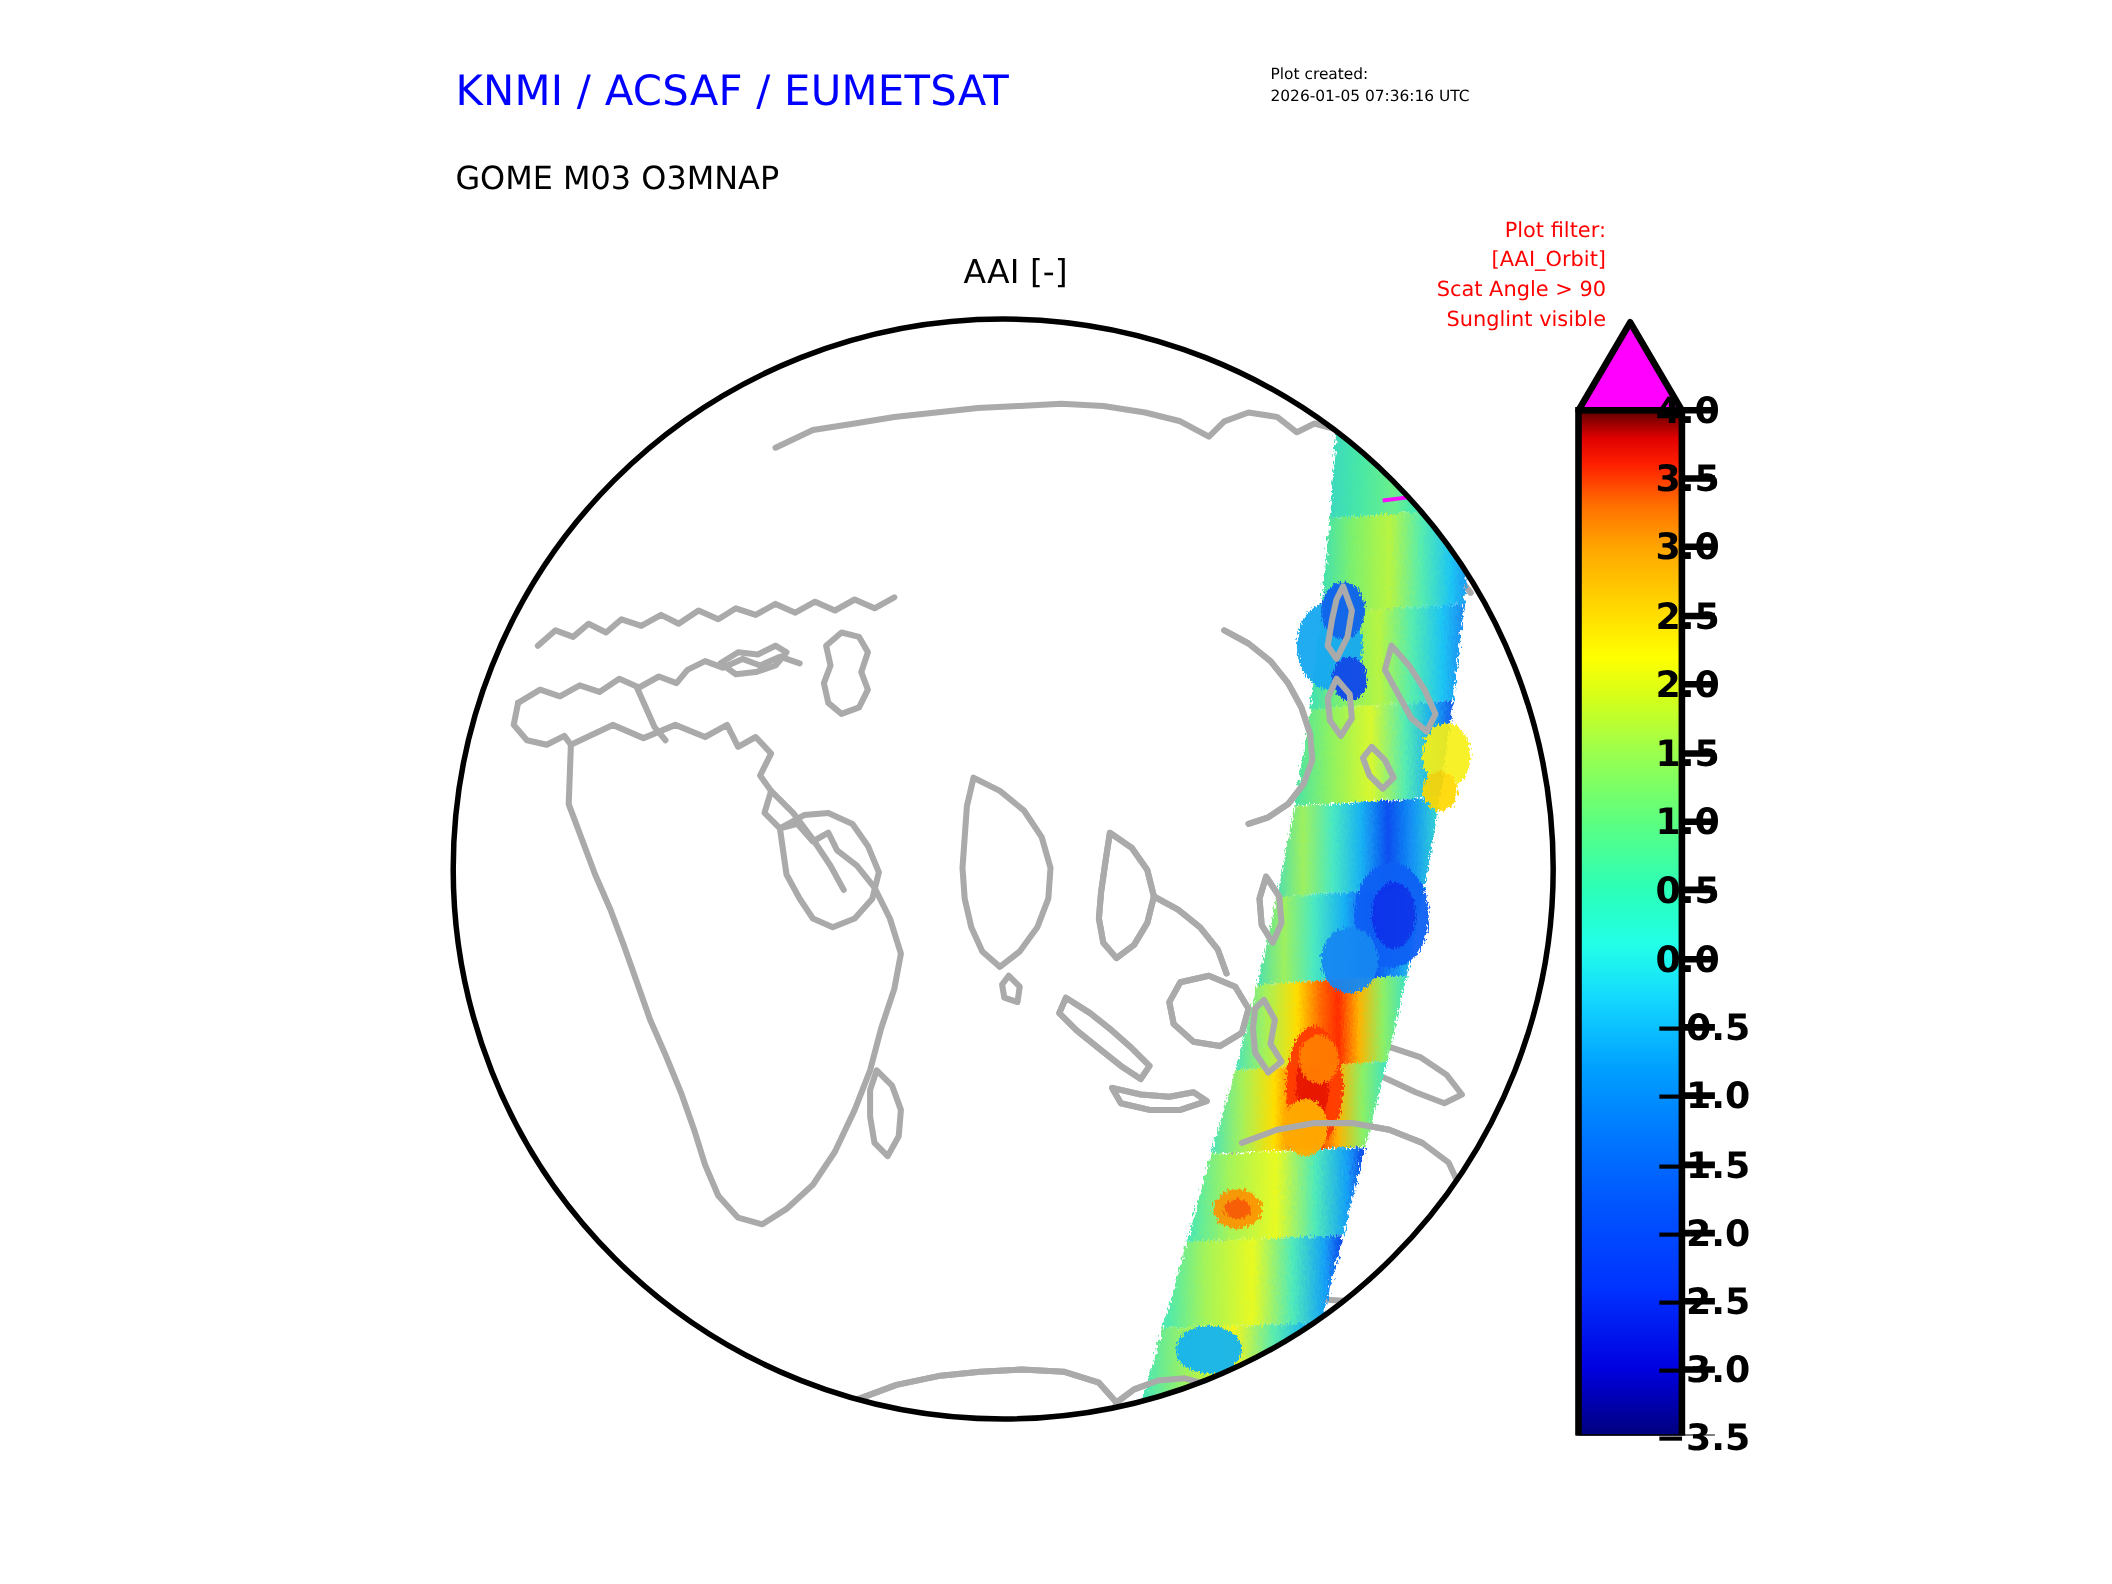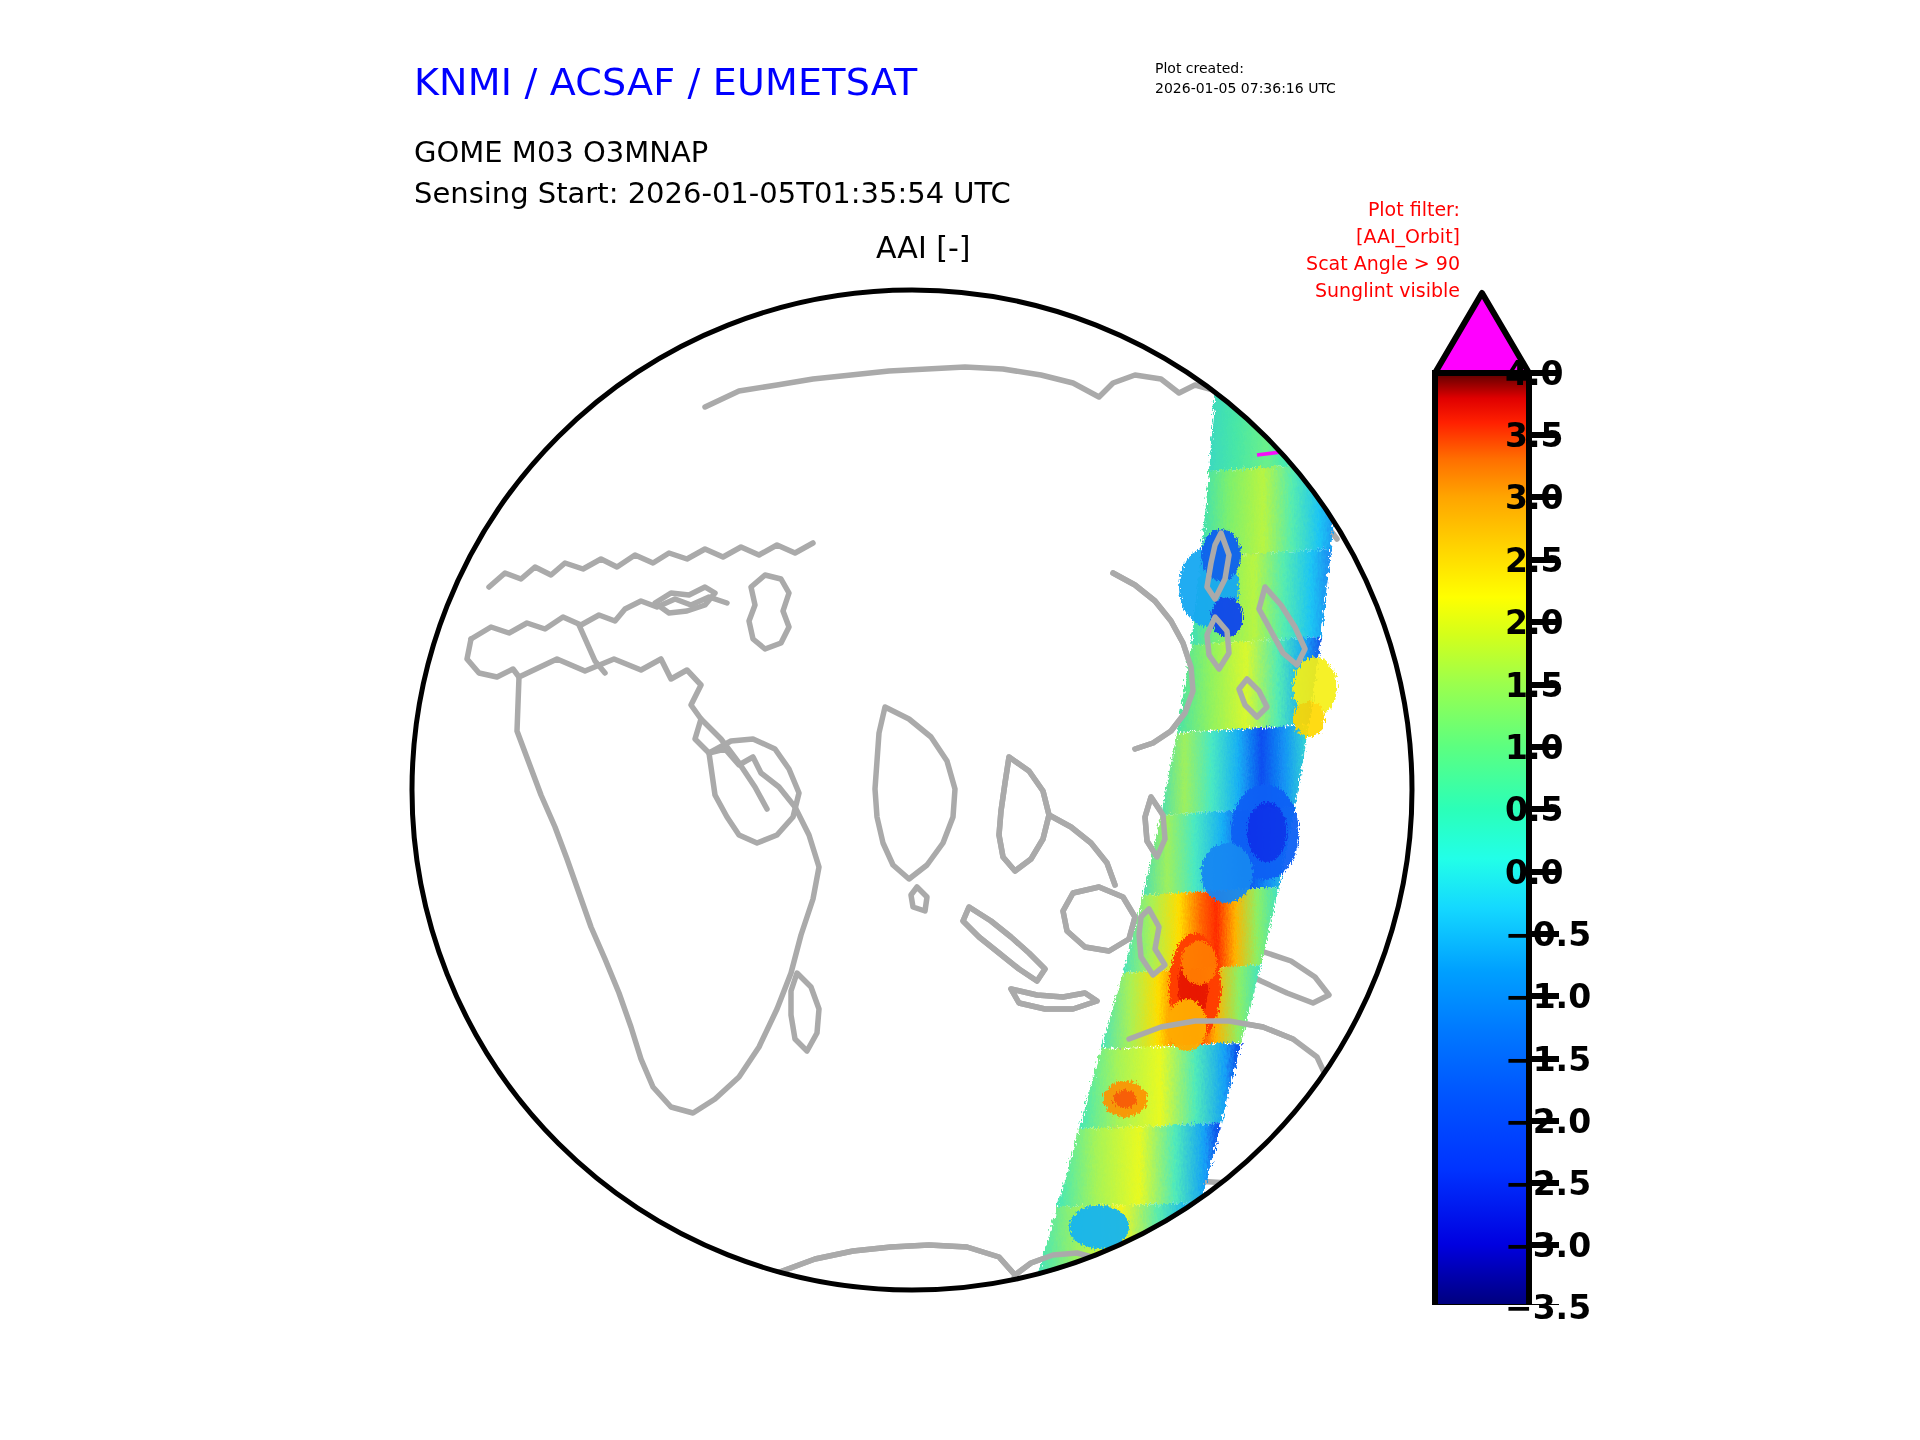--- a/index.html
+++ b/index.html
@@ -23,21 +23,21 @@
   }
   #created-block{
     left:1155px;top:58px;
     width:300px;
     text-align:left;
     font-size:14px;
     color:#000000;
     line-height:1.45;
   }
   #product-block{
-    left:414px;top:132px;
+    left:414px;top:142px;
     font-size:29px;
     color:#000000;
     line-height:1.42;
     white-space:nowrap;
   }
   #quantity-title{
     left:856px;top:230px;
     font-size:30px;
     color:#000000;
     white-space:nowrap;
@@ -82,21 +82,20 @@
 
 <div class="abs" id="org-title">KNMI / ACSAF / EUMETSAT</div>
 
 <div class="abs" id="created-block">
   <div>Plot created:</div>
   <div>2026-01-05 07:36:16 UTC</div>
 </div>
 
 <div class="abs" id="product-block">
   <div>GOME M03 O3MNAP</div>
-  <div>Sensing Start: 2026-01-05T01:35:54 UTC</div>
 </div>
 
 <div class="abs" id="quantity-title">AAI [-]</div>
 
 <div class="abs" id="filter-block">
   <div>Plot filter:</div>
   <div>[AAI_Orbit]</div>
   <div>Scat Angle &gt; 90</div>
   <div>Sunglint visible</div>
 </div>

